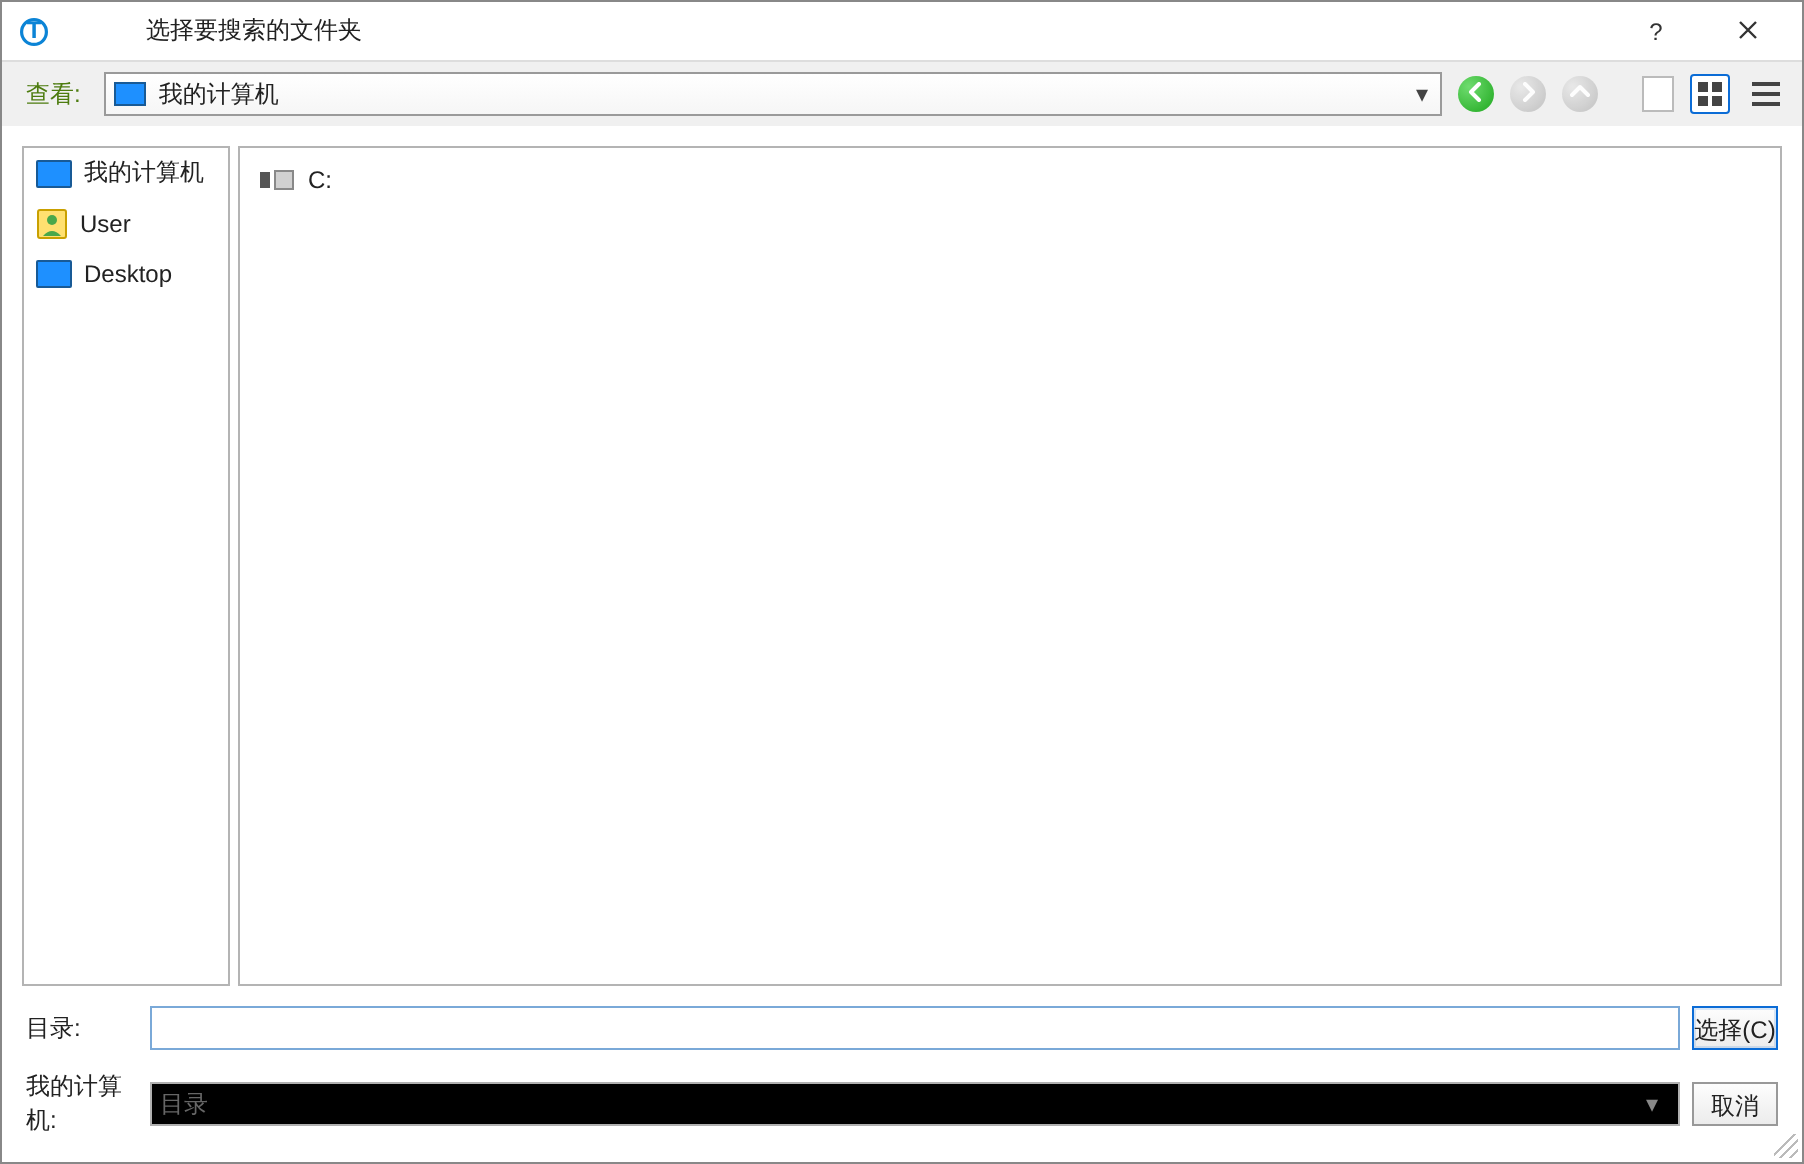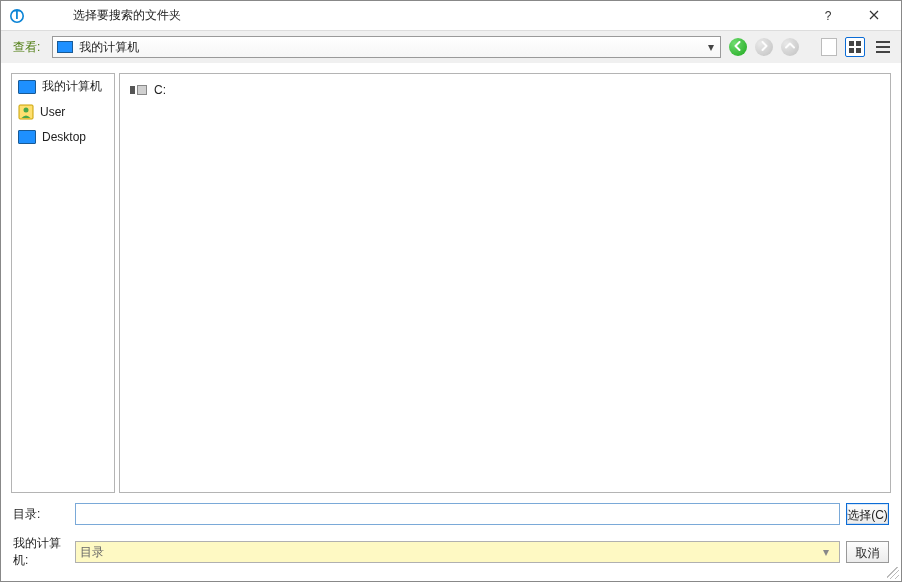--- a/index.html
+++ b/index.html
@@ -39,21 +39,21 @@
 .icon-doc::after{content:"";position:absolute;left:2px;right:2px;top:3px;height:1px;background:#7aa9d8;box-shadow:0 3px 0 #7aa9d8,0 6px 0 #7aa9d8;}
 .file-view { flex:1; border:1px solid #b4b4b4; background:#fff; padding:6px 10px; }
 .file-item{ display:flex;align-items:center;gap:6px;height:20px;color:#222;}
 .drive-icon{ width:18px;height:12px; display:flex;align-items:center; gap:2px;}
 .drive-icon .a{width:5px;height:8px;background:#555;}
 .drive-icon .b{width:10px;height:10px;background:#d0d0d0;border:1px solid #888;}
 .bottom{ padding:0 12px 12px 12px; display:flex; flex-direction:column; gap:10px; }
 .row{ display:flex; align-items:center; gap:6px; }
 .row .lbl{ width:56px; color:#222; }
 .textfield{ flex:1; height:22px; border:1px solid #7aa9d8; background:#fff; padding:0 4px; }
-.combofield{ flex:1; height:22px; border:1px solid #b0b0b0; background:#fef9c3; display:flex; align-items:center; padding:0 4px; color:#666; }
+.combofield{ flex:1; height:22px; border:1px solid #b0b0b0; background:#000000; display:flex; align-items:center; padding:0 4px; color:#666; }
 .combofield .dd{ margin-left:auto; color:#888; width:18px; text-align:center;}
 .action-btn{ width:43px; height:22px; background:linear-gradient(#fdfdfd,#ececec); border:1px solid #999; display:flex;align-items:flex-end;justify-content:center; color:#222;}
 .action-btn.default{ border-color:#0b6cd6; box-shadow:0 0 0 1px rgba(11,108,214,.15) inset;}
 .grip{ position:absolute; right:2px; bottom:2px; width:12px;height:12px; background:
   linear-gradient(135deg, transparent 0 40%, #bbb 40% 46%, transparent 46% 60%, #bbb 60% 66%, transparent 66% 80%, #bbb 80% 86%, transparent 86%);}
 .root{position:relative; height:100%; display:flex; flex-direction:column;}
 </style>
 </head>
 <body>
 <div class="root">

